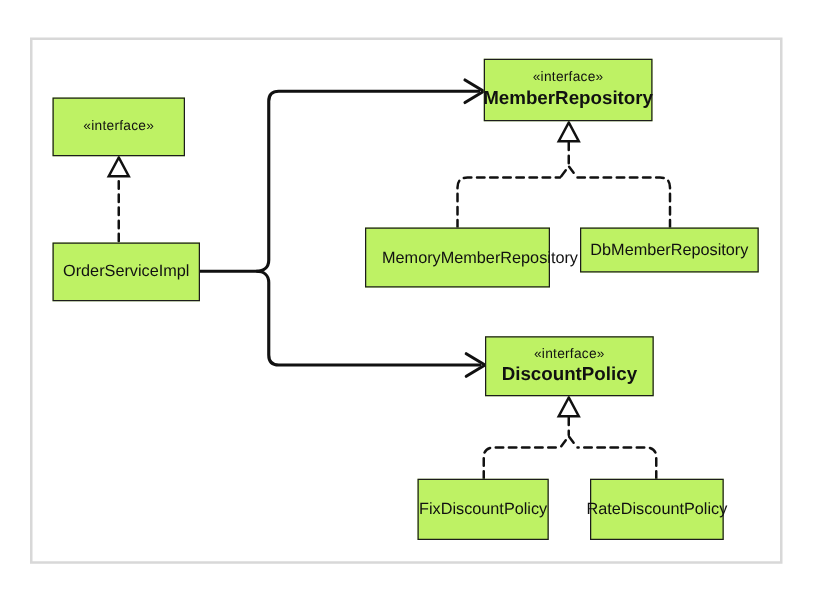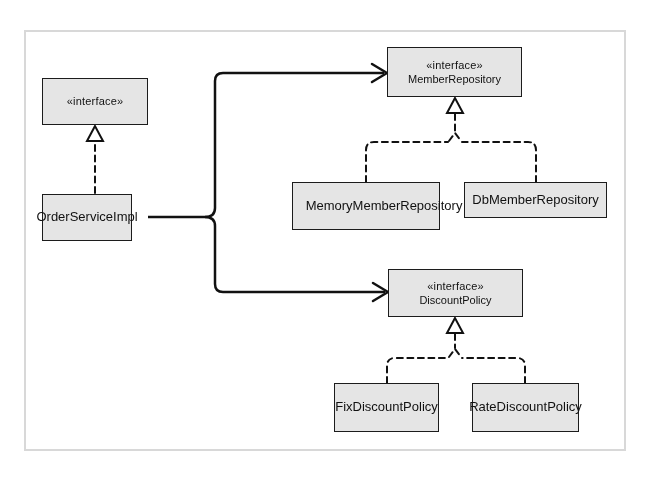--- a/index.html
+++ b/index.html
@@ -26,46 +26,46 @@
     box-sizing: border-box;
   }
   #connector-layer {
     position: absolute;
     left: 0;
     top: 0;
   }
   .uml-box {
     position: absolute;
     box-sizing: border-box;
-    background: #e5e5e5;
+    background: #bef264;
     border: 1.5px solid #1c1c1c;
     display: flex;
     flex-direction: column;
     align-items: center;
     justify-content: center;
     text-align: center;
     color: #111111;
     line-height: 1.3;
   }
   .iface-stereotype {
     font-size: 11px;
     font-weight: 400;
     letter-spacing: 0.2px;
   }
   .iface-name {
-    font-size: 11px;
-    font-weight: 400;
+    font-size: 15px;
+    font-weight: 700;
   }
   .impl-name {
     font-size: 13px;
     font-weight: 400;
   }
   
   #box-order-service        { left: 42px;  top: 78px;  width: 106px; height: 47px; }
-  #box-order-service-impl   { left: 42px;  top: 194px; width: 90px; height: 47px; }
+  #box-order-service-impl   { left: 42px;  top: 194px; width: 118px; height: 47px; }
   #box-member-repository    { left: 387px; top: 47px;  width: 135px; height: 50px; }
   #box-memory-member-repo   { left: 292px; top: 182px; width: 148px; height: 48px; padding-left: 36px; }
   #box-db-member-repo       { left: 464px; top: 182px; width: 143px; height: 36px; }
   #box-discount-policy      { left: 388px; top: 269px; width: 135px; height: 48px; }
   #box-fix-discount-policy  { left: 334px; top: 383px; width: 105px; height: 49px; }
   #box-rate-discount-policy { left: 472px; top: 383px; width: 107px; height: 49px; }
 </style>
 </head>
 <body>
 

